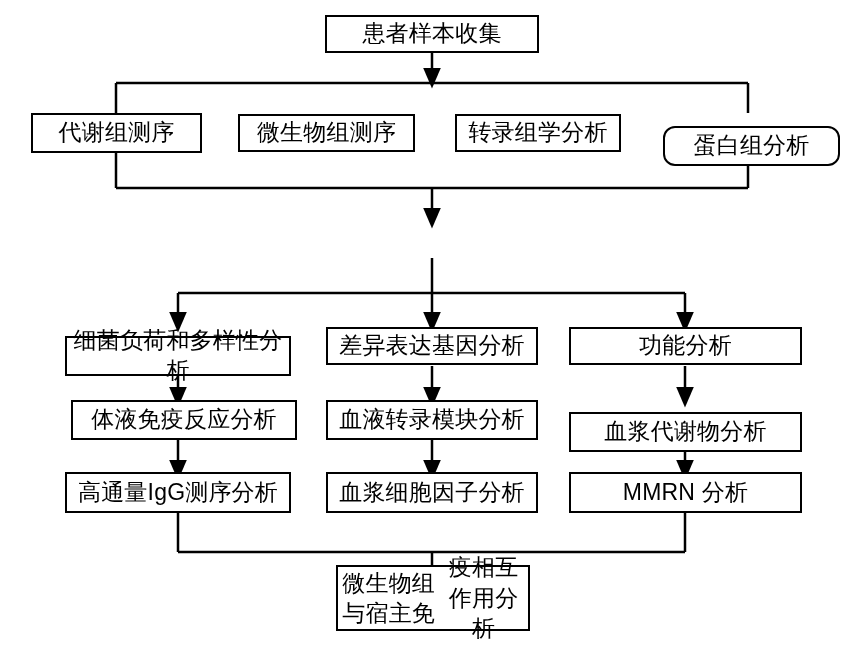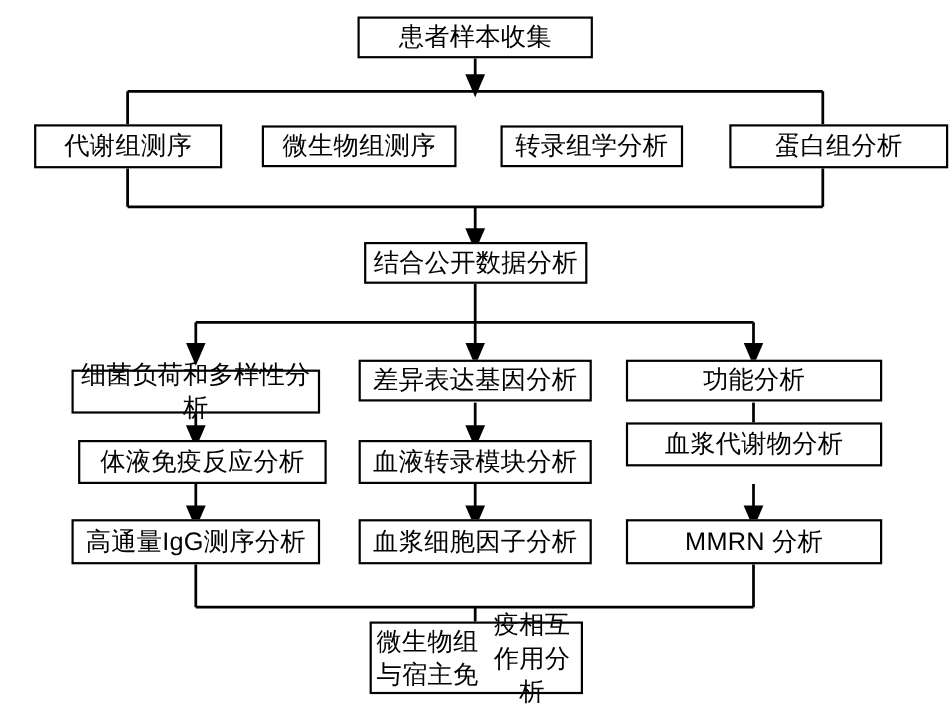--- a/index.html
+++ b/index.html
@@ -103,35 +103,34 @@
   </svg>
 
   <div class="node" style="left:325px; top:15px; width:214px; height:38px;">患者样本收集</div>
 
   <div class="node" style="left:31px; top:113px; width:171px; height:40px;">代谢组测序</div>
 
   <div class="node" style="left:238px; top:114px; width:177px; height:38px;">微生物组测序</div>
 
   <div class="node" style="left:455px; top:114px; width:166px; height:38px;">转录组学分析</div>
 
-  <div class="node" style="left:663px; top:113px; width:199px; height:40px;">蛋白组分析</div>
+  <div class="node" style="left:663px; top:126px; width:177px; height:40px;border-radius:12px;">蛋白组分析</div>
 
-  <div class="node" style="left:331px; top:220px; width:203px; height:38px;">结合公开数据分析</div>
 
   <div class="node" style="left:65px; top:326px; width:226px; height:40px;margin-top:10px;">细菌负荷和多样性分析</div>
 
   <div class="node" style="left:326px; top:327px; width:212px; height:38px;">差异表达基因分析</div>
 
   <div class="node" style="left:569px; top:327px; width:233px; height:38px;">功能分析</div>
 
   <div class="node" style="left:71px; top:400px; width:226px; height:40px;">体液免疫反应分析</div>
 
   <div class="node" style="left:326px; top:400px; width:212px; height:40px;">血液转录模块分析</div>
 
-  <div class="node" style="left:569px; top:384px; width:233px; height:40px;">血浆代谢物分析</div>
+  <div class="node" style="left:569px; top:412px; width:233px; height:40px;">血浆代谢物分析</div>
 
   <div class="node" style="left:65px; top:472px; width:226px; height:41px;">高通量IgG测序分析</div>
 
   <div class="node" style="left:326px; top:472px; width:212px; height:41px;">血浆细胞因子分析</div>
 
   <div class="node" style="left:569px; top:472px; width:233px; height:41px;">MMRN 分析</div>
 
   <div class="node two-line" style="left:336px; top:565px; width:194px; height:66px; flex-direction:row;">
     <span>微生物组与宿主免</span>
     <span>疫相互作用分析</span>

